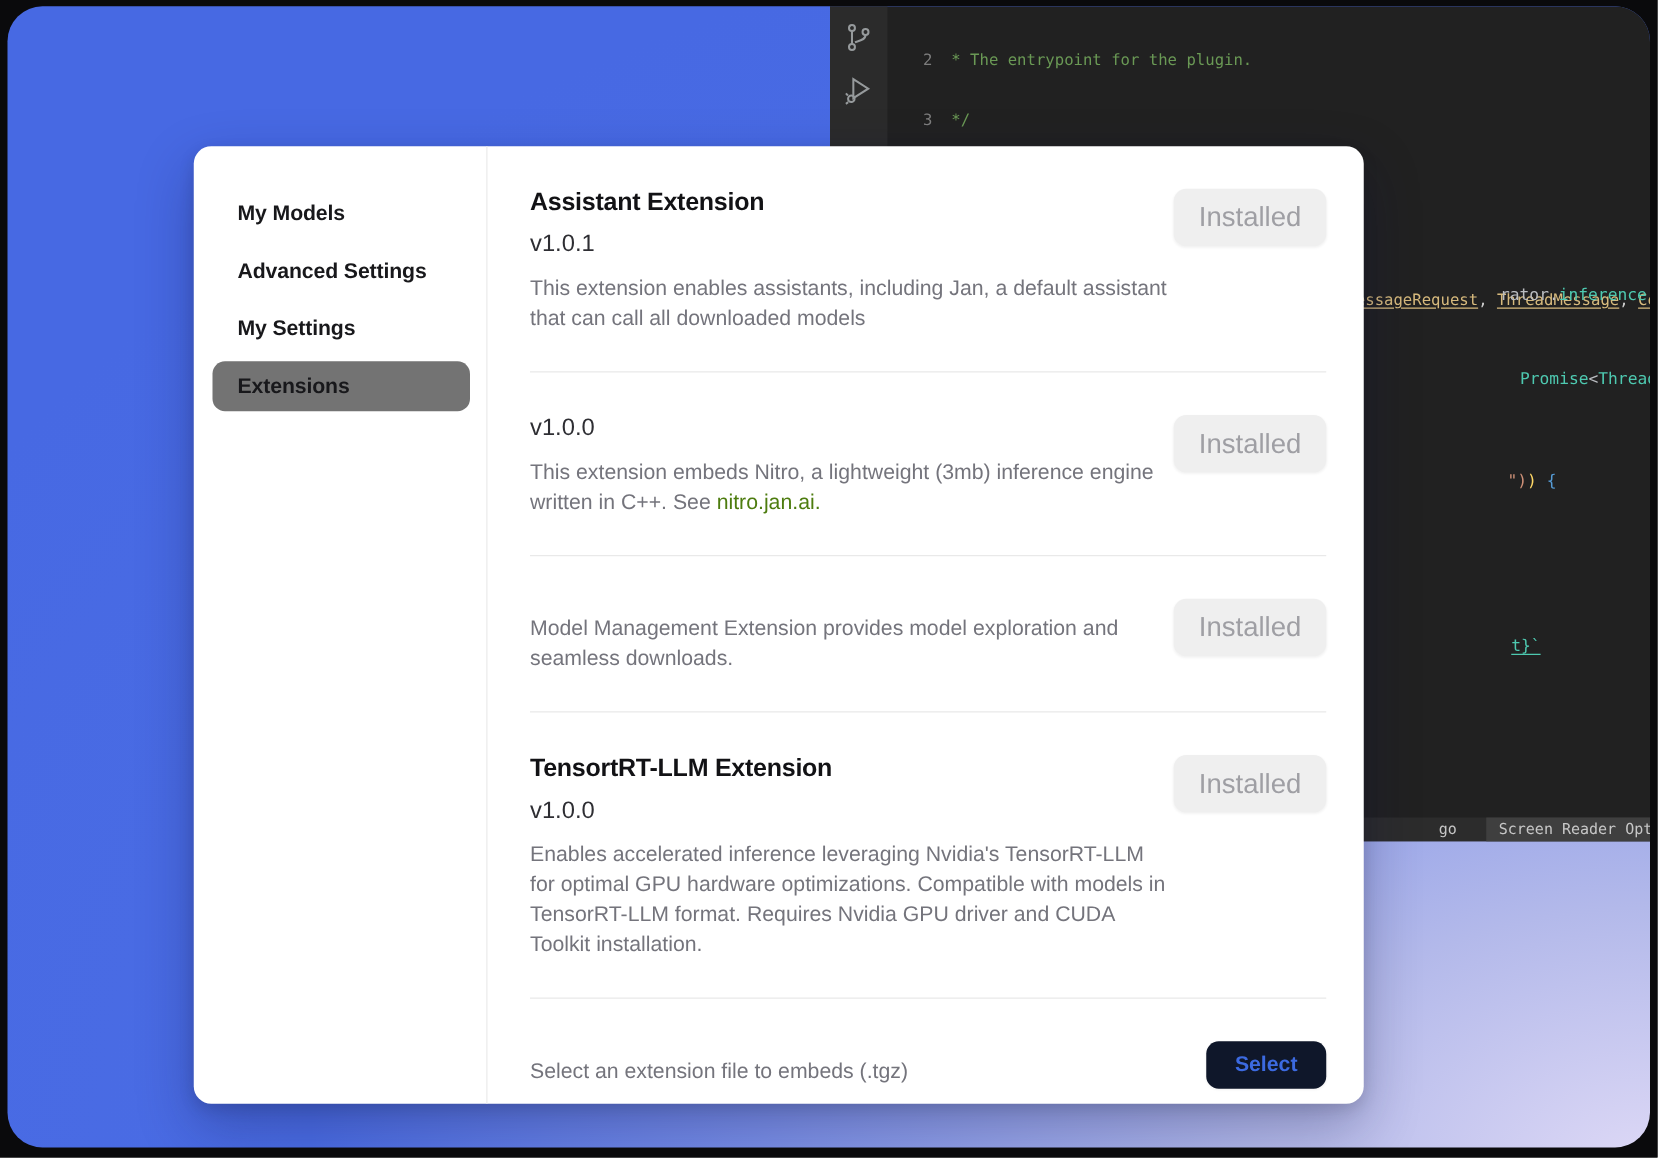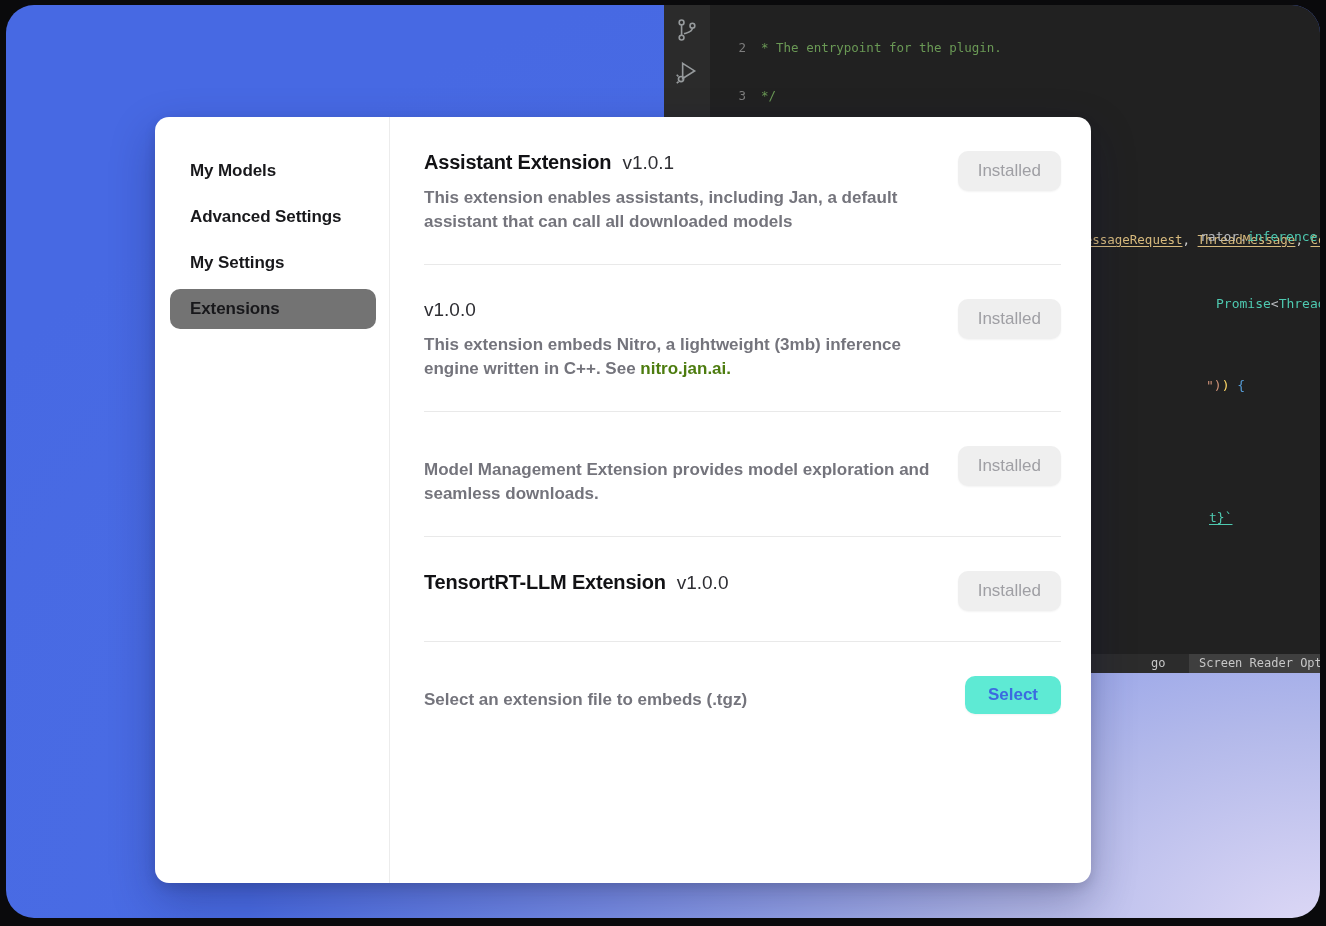--- a/index.html
+++ b/index.html
@@ -58,30 +58,30 @@
          padding:34px 0 0 15px; }
   .nav-item { width:206px; padding:10px 0 10px 20px; margin-bottom:6px;
               border-radius:10px; font-size:17px; font-weight:700; color:#18181b;
               letter-spacing:-.1px; cursor:pointer; }
   .nav-item.active { background:#737373; }
 
   .content { flex:1; padding:0 30px 0 34px; overflow:hidden; }
   .ext-item { display:flex; align-items:flex-start; padding:34px 0 30px 0; }
   .ext-item.divided { border-bottom:1px solid #e9e9e9; }
   .ext-info { flex:1; }
-  .ext-title-row { display:flex; align-items:baseline; gap:11px; }
+  .ext-title-row { display:flex; align-items:baseline; gap:11px;flex-direction:column; }
   .ext-name { font-size:20px; font-weight:700; color:#121215; letter-spacing:-.2px; }
   .ext-version { font-size:19px; font-weight:400; color:#2e2e33; }
   .ext-desc { margin-top:12px; max-width:575px; font-size:17px; line-height:24px;
-              color:#74747c;font-weight:bold; }
+              color:#74747c; }
   .ext-link { color:#4d7c0f; cursor:pointer; }
   .btn { border:none; border-radius:10px; font-family:inherit; cursor:pointer; }
-  .btn-installed { background:#efefef; color:#9f9fa4; font-size:17px; font-weight:500;
+  .btn-installed { background:#efefef; color:#9f9fa4; font-size:22px; font-weight:500;
                    padding:10px 20px; box-shadow:0 1px 2px rgba(0,0,0,.05); }
-  .btn-select { background:#5eead4; color:#3c6ae0; font-size:17px; font-weight:700;
+  .btn-select { background:#0f172a; color:#3c6ae0; font-size:17px; font-weight:700;
                 padding:9px 23px; box-shadow:0 1px 2px rgba(0,0,0,.05); }
 </style>
 </head>
 <body>
 
 <div class="canvas">
 
   <div class="editor">
     <div class="activity-bar">
       <span>
@@ -172,20 +172,21 @@
         </div>
         <button class="btn btn-installed">Installed</button>
       </section>
 
       <section class="ext-item divided">
         <div class="ext-info">
           <div class="ext-title-row">
             <span class="ext-name">TensortRT-LLM Extension</span>
             <span class="ext-version">v1.0.0</span>
           </div>
+          <p class="ext-desc">Enables accelerated inference leveraging Nvidia's TensorRT-LLM for optimal GPU hardware optimizations. Compatible with models in TensorRT-LLM format. Requires Nvidia GPU driver and CUDA Toolkit installation.</p>
         </div>
         <button class="btn btn-installed">Installed</button>
       </section>
 
       <section class="ext-item">
         <div class="ext-info">
           <p class="ext-desc">Select an extension file to embeds (.tgz)</p>
         </div>
         <button class="btn btn-select">Select</button>
       </section>

